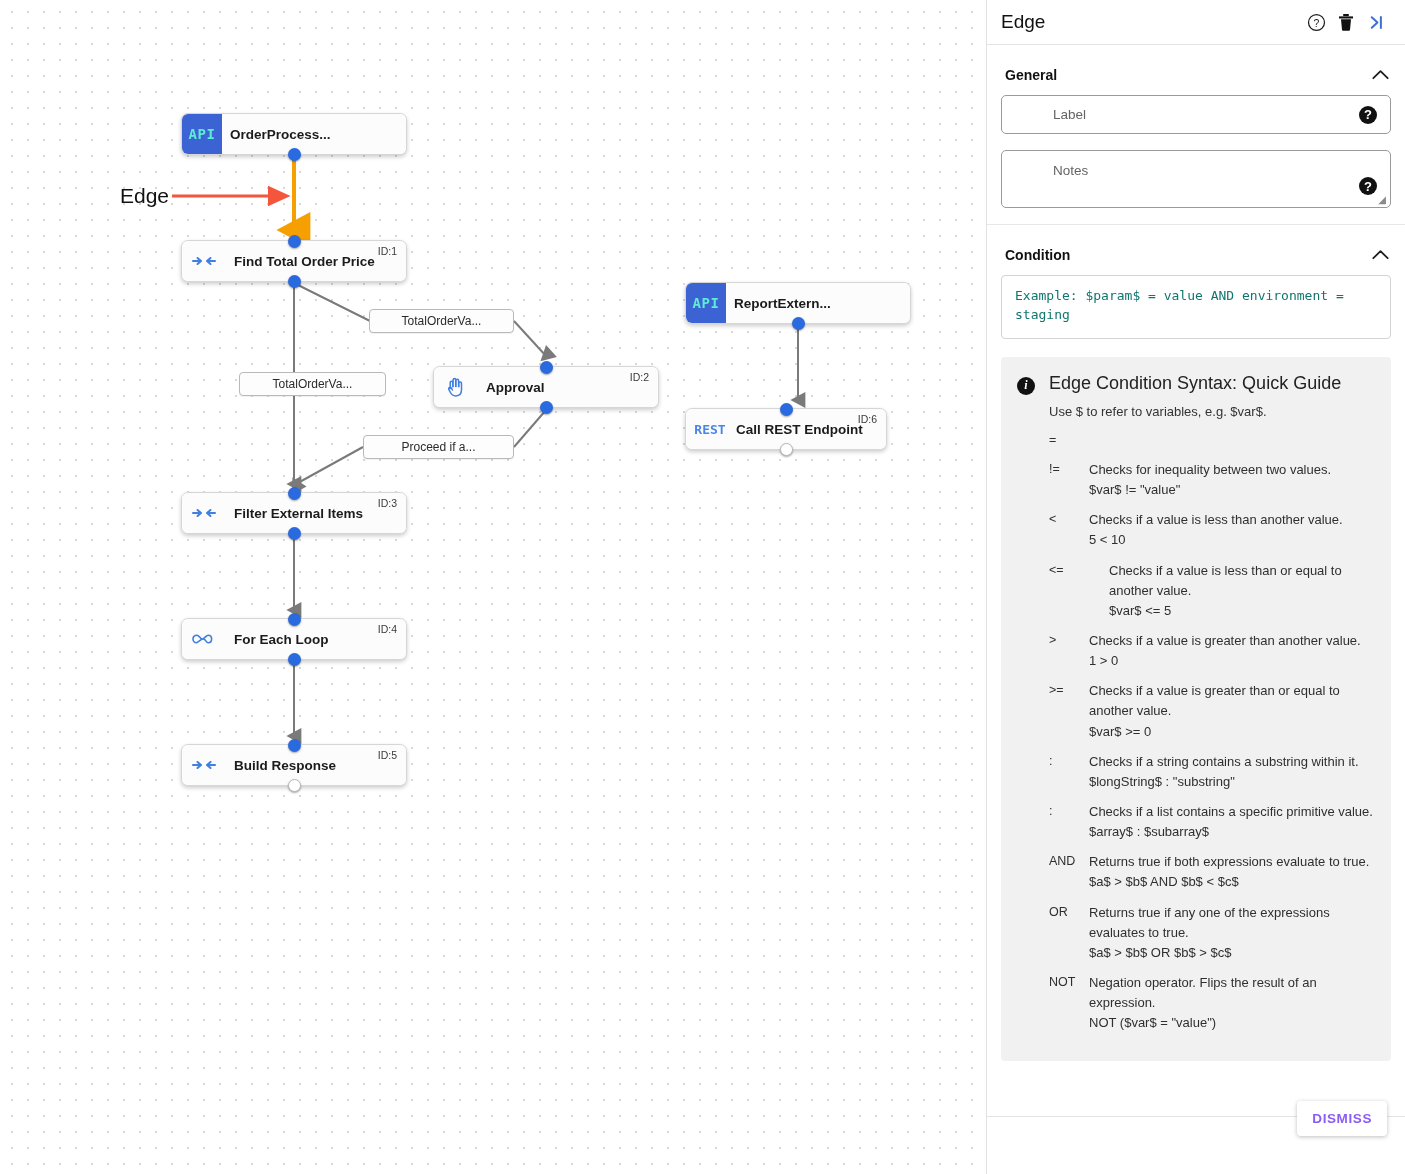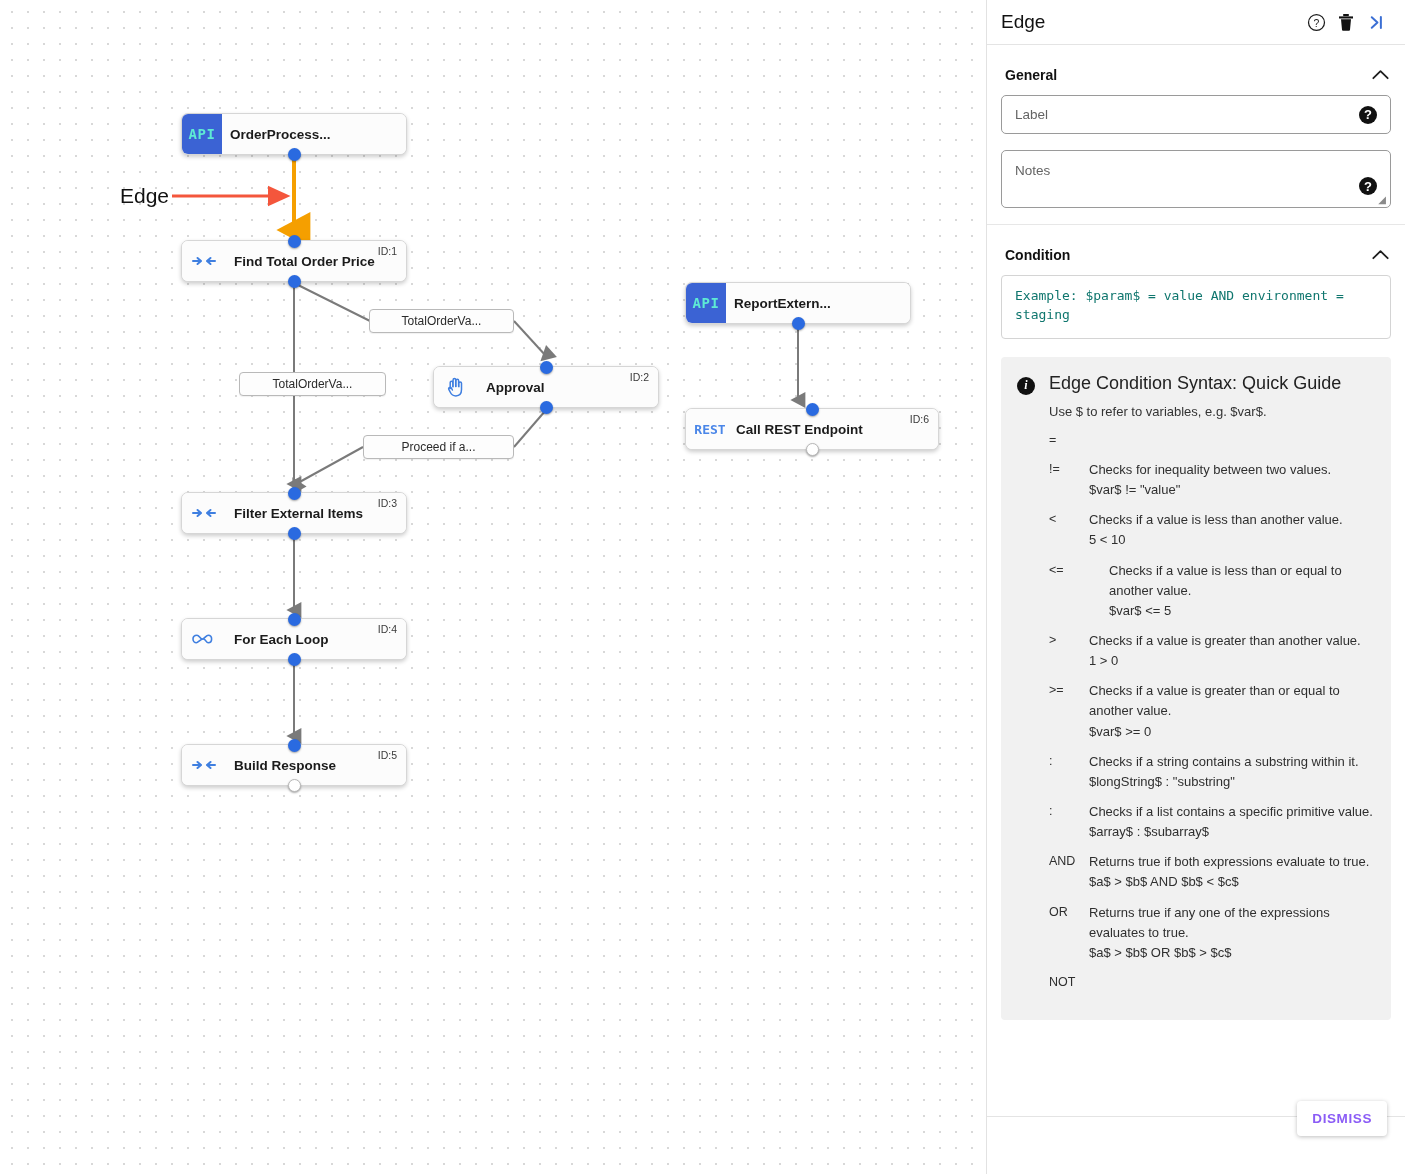--- a/index.html
+++ b/index.html
@@ -118,20 +118,21 @@
   }
   .section-title { font-size: 14px; font-weight: 700; color: #111; }
   .chevron { color: #222; font-size: 13px; }
 
   .field {
     position: relative;
     border: 1px solid #9a9a9a;
     border-radius: 5px;
     background: #fff;
     margin-bottom: 16px;
+    padding-left: 38px;
   }
   .field input, .field textarea {
     width: 100%;
     border: none; outline: none;
     background: transparent;
     font-family: "Liberation Sans", sans-serif;
     font-size: 13.5px; color: #333;
     padding: 11px 44px 11px 13px;
     resize: none;
   }
@@ -329,21 +330,21 @@
     </div>
 
     <div class="node" style="left:685px; top:282px; width:226px; height:42px;">
       <div class="node-inner">
         <div class="badge">API</div>
         <div class="node-title">ReportExtern...</div>
       </div>
       <div class="port bottom"></div>
     </div>
 
-    <div class="node" style="left:685px; top:408px; width:254px; height:42px;">
+    <div class="node" style="left:685px; top:408px; width:202px; height:42px;">
       <div class="node-inner">
         <div class="icon-cell" style="width:48px;min-width:48px;">
           <span style="font-family:'DejaVu Sans Mono',monospace;font-weight:700;font-size:13px;color:#4a86e8;">REST</span>
         </div>
         <div class="node-title" style="padding-left:2px;">Call REST Endpoint</div>
       </div>
       <div class="node-id">ID:6</div>
       <div class="port top"></div>
       <div class="port bottom hollow"></div>
     </div>
@@ -487,20 +488,24 @@
                 </div>
                 <div class="op-row">
                   <div class="op-sym">OR</div>
                   <div style="flex: 1 1 0%;">
                     <div class="op-desc">Returns true if any one of the expressions evaluates to true.</div>
                     <div class="op-ex">$a$ &gt; $b$ OR $b$ &gt; $c$</div>
                   </div>
                 </div>
                 <div class="op-row">
                   <div class="op-sym">NOT</div>
+                  <div style="flex: 1 1 0%;">
+                    <div class="op-desc">Negation operator. Flips the result of an expression.</div>
+                    <div class="op-ex">NOT ($var$ = "value")</div>
+                  </div>
                 </div>
               </div>
           </div>
         </div>
       </div>
 
     </div>
 
     <div class="panel-footer">
       <button class="dismiss-btn">DISMISS</button>

